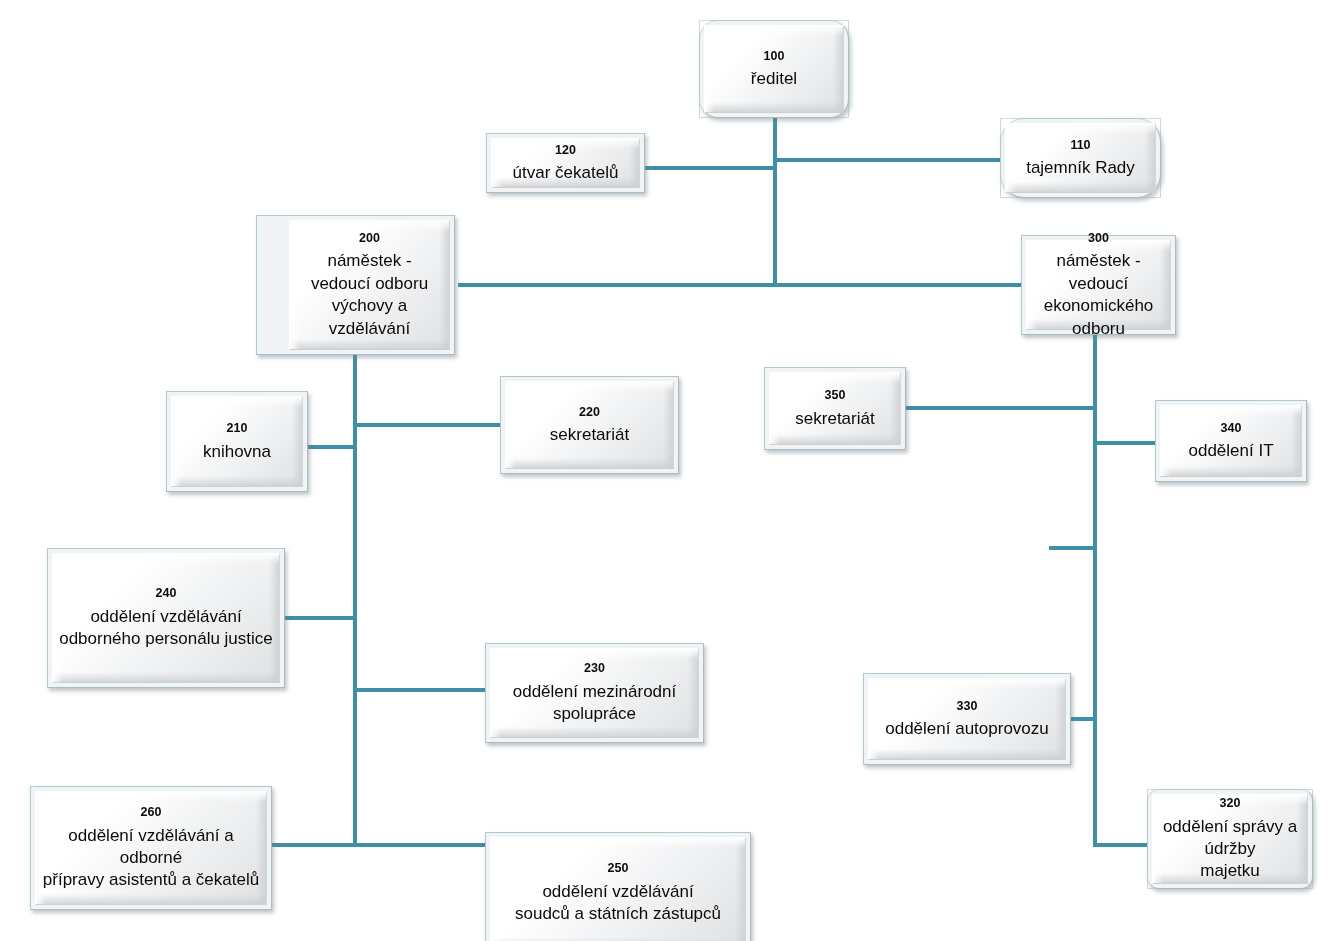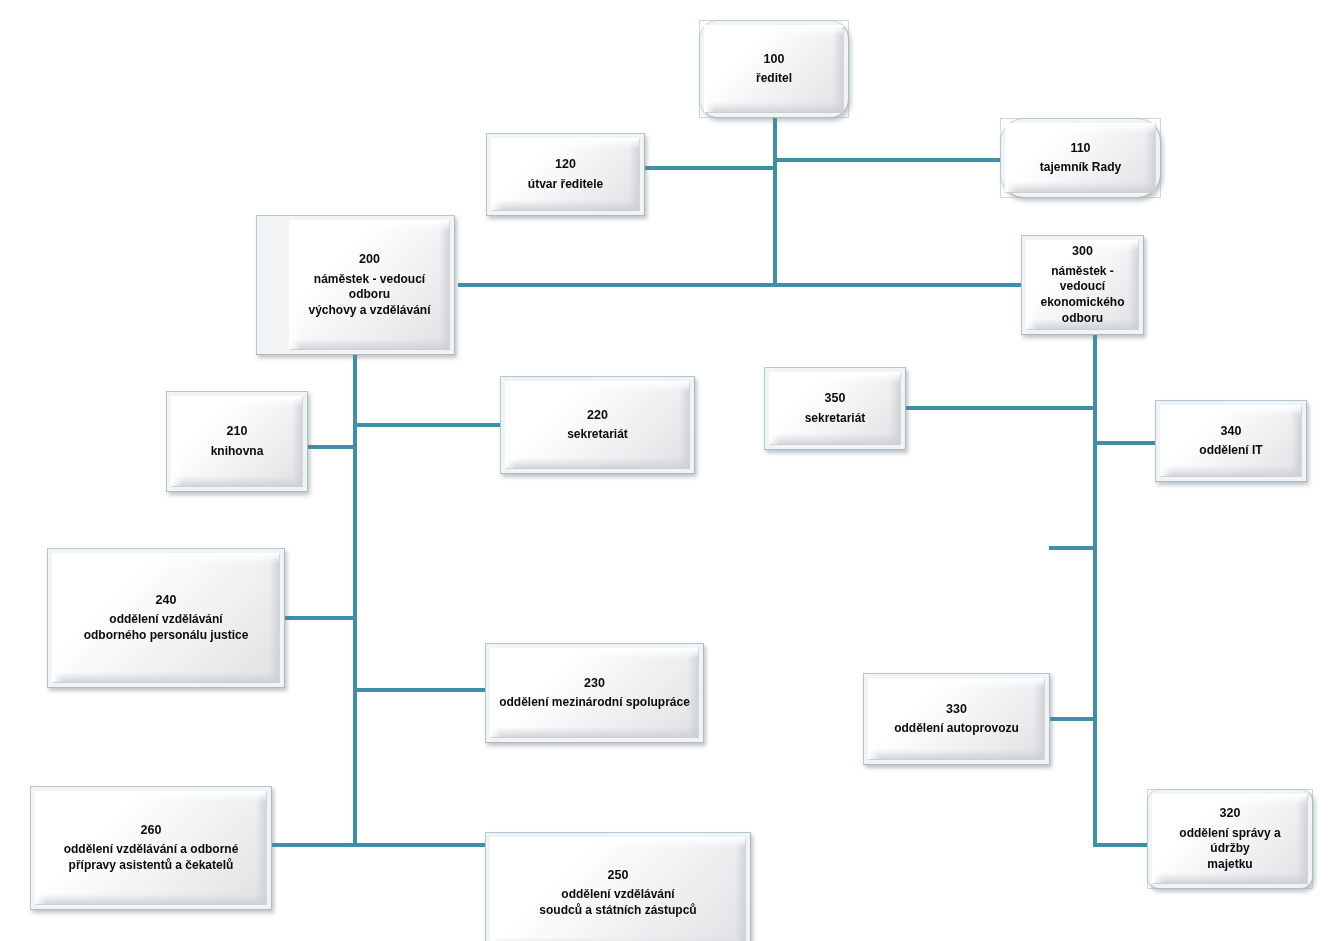--- a/index.html
+++ b/index.html
@@ -72,22 +72,22 @@
     color: #0a0a0a;
     font-weight: bold;
     padding: 0 6px;
   }
   .node .code {
     font-size: 12.5px;
     font-weight: bold;
     margin-bottom: 4px;
   }
   .node .label {
-    font-size: 12px;
-    font-weight: bold;
+    font-size: 17px;
+    font-weight: normal;
     white-space: pre-line;
   }
   
   .node::after {
     content: "";
     position: absolute;
     left: -1px; top: -1px; right: -1px; bottom: -1px;
     border: 1px solid rgba(150,190,205,0.55);
     pointer-events: none;
   }
@@ -130,59 +130,59 @@
 
   <div class="node" style="left:1000px; top:118px; width:161px; height:80px;border-radius:24px;">
     <div class="bevel">
       <div class="inner">
         <div class="code">110</div>
         <div class="label">tajemník Rady</div>
       </div>
     </div>
   </div>
 
-  <div class="node" style="left:486px; top:133px; width:159px; height:83px;">
+  <div class="node" style="left:486px; top:133px; width:159px; height:60px;">
     <div class="bevel">
       <div class="inner">
         <div class="code">120</div>
-        <div class="label">útvar ředitele</div>
+        <div class="label">útvar čekatelů</div>
       </div>
     </div>
   </div>
 
   <div class="node" style="left:256px; top:215px; width:199px; height:140px;padding-left:32px;">
     <div class="bevel">
       <div class="inner">
         <div class="code">200</div>
         <div class="label">náměstek - vedoucí odboru
 výchovy a vzdělávání</div>
       </div>
     </div>
   </div>
 
-  <div class="node" style="left:1021px; top:235px; width:123px; height:100px;">
+  <div class="node" style="left:1021px; top:235px; width:155px; height:100px;">
     <div class="bevel">
       <div class="inner">
         <div class="code">300</div>
         <div class="label">náměstek - vedoucí
 ekonomického odboru</div>
       </div>
     </div>
   </div>
 
   <div class="node" style="left:166px; top:391px; width:142px; height:101px;">
     <div class="bevel">
       <div class="inner">
         <div class="code">210</div>
         <div class="label">knihovna</div>
       </div>
     </div>
   </div>
 
-  <div class="node" style="left:500px; top:376px; width:195px; height:98px;">
+  <div class="node" style="left:500px; top:376px; width:179px; height:98px;">
     <div class="bevel">
       <div class="inner">
         <div class="code">220</div>
         <div class="label">sekretariát</div>
       </div>
     </div>
   </div>
 
   <div class="node" style="left:47px; top:548px; width:238px; height:140px;">
     <div class="bevel">
@@ -235,21 +235,21 @@
   <div class="node" style="left:1155px; top:400px; width:152px; height:82px;">
     <div class="bevel">
       <div class="inner">
         <div class="code">340</div>
         <div class="label">oddělení IT</div>
       </div>
     </div>
   </div>
 
 
-  <div class="node" style="left:863px; top:673px; width:187px; height:92px;">
+  <div class="node" style="left:863px; top:673px; width:208px; height:92px;">
     <div class="bevel">
       <div class="inner">
         <div class="code">330</div>
         <div class="label">oddělení autoprovozu</div>
       </div>
     </div>
   </div>
 
   <div class="node" style="left:1147px; top:789px; width:166px; height:100px;border-radius:12px;">
     <div class="bevel">

